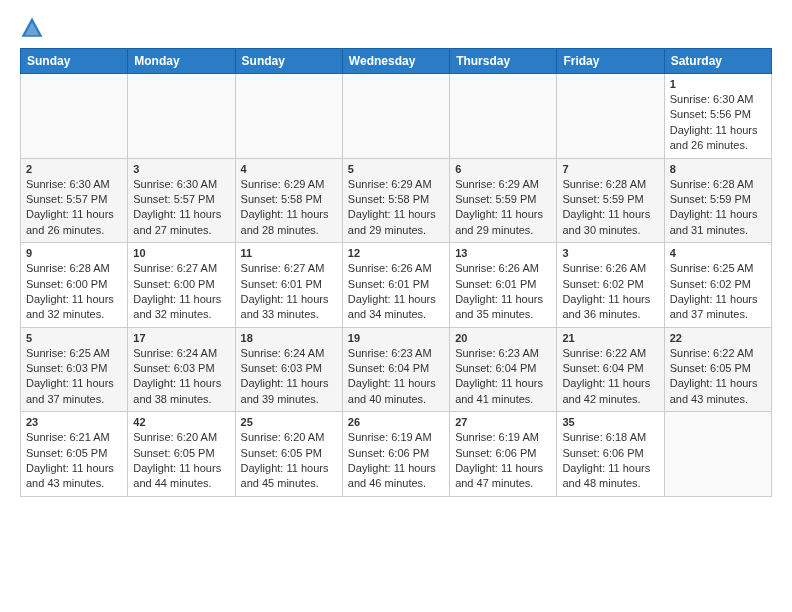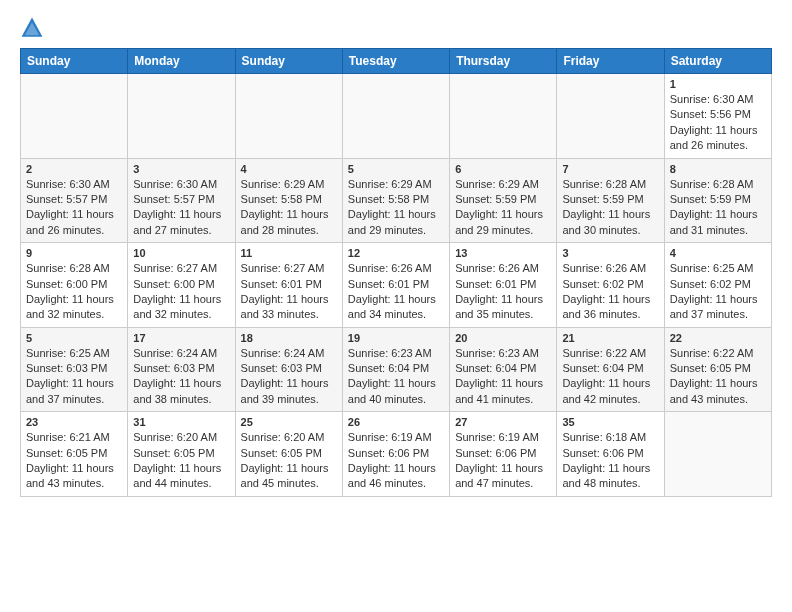--- a/index.html
+++ b/index.html
@@ -115,21 +115,21 @@
       <div class="location"></div>
     </div>
   </div>
 
   <table class="calendar">
     <thead>
       <tr>
       <th>Sunday</th>
           <th>Monday</th>
           <th>Sunday</th>
-          <th>Tuesday</th>
+          <th>Wednesday</th>
           <th>Thursday</th>
           <th>Friday</th>
           <th>Saturday</th>
         </tr>
     </thead>
     <tbody id="calendar-body">
     <tr>
           <td class="empty-cell"></td>
           <td class="empty-cell"></td>
           <td class="empty-cell"></td>
@@ -230,21 +230,21 @@
             <span class="day-number">22</span>
             <div class="day-info">Sunrise: 6:22 AM<br>Sunset: 6:05 PM<br>Daylight: 11 hours<br>and 43 minutes.</div>
           </td>
         </tr>
         <tr>
           <td>
             <span class="day-number">23</span>
             <div class="day-info">Sunrise: 6:21 AM<br>Sunset: 6:05 PM<br>Daylight: 11 hours<br>and 43 minutes.</div>
           </td>
           <td>
-            <span class="day-number">31</span>
+            <span class="day-number">42</span>
             <div class="day-info">Sunrise: 6:20 AM<br>Sunset: 6:05 PM<br>Daylight: 11 hours<br>and 44 minutes.</div>
           </td>
           <td>
             <span class="day-number">25</span>
             <div class="day-info">Sunrise: 6:20 AM<br>Sunset: 6:05 PM<br>Daylight: 11 hours<br>and 45 minutes.</div>
           </td>
           <td>
             <span class="day-number">26</span>
             <div class="day-info">Sunrise: 6:19 AM<br>Sunset: 6:06 PM<br>Daylight: 11 hours<br>and 46 minutes.</div>
           </td>

